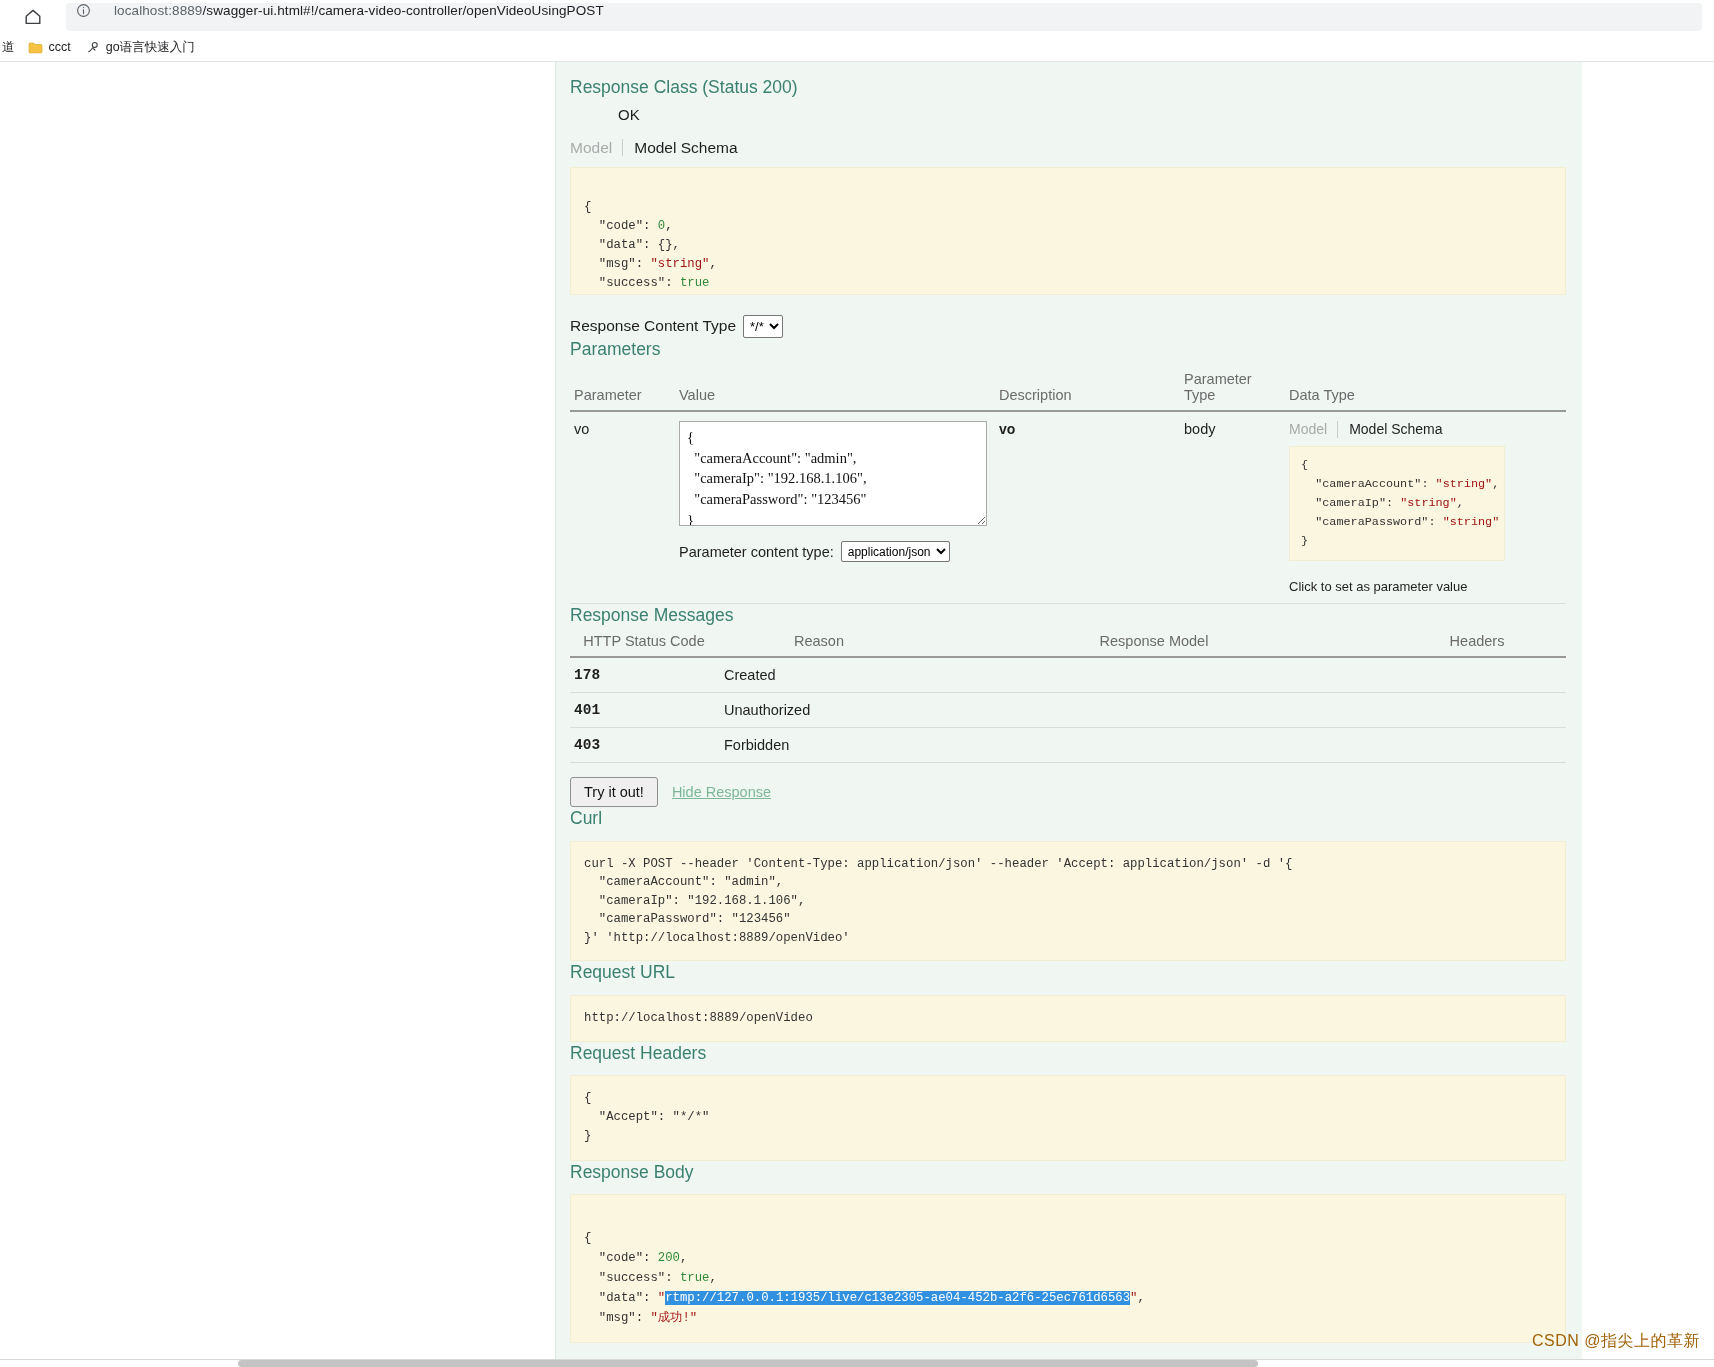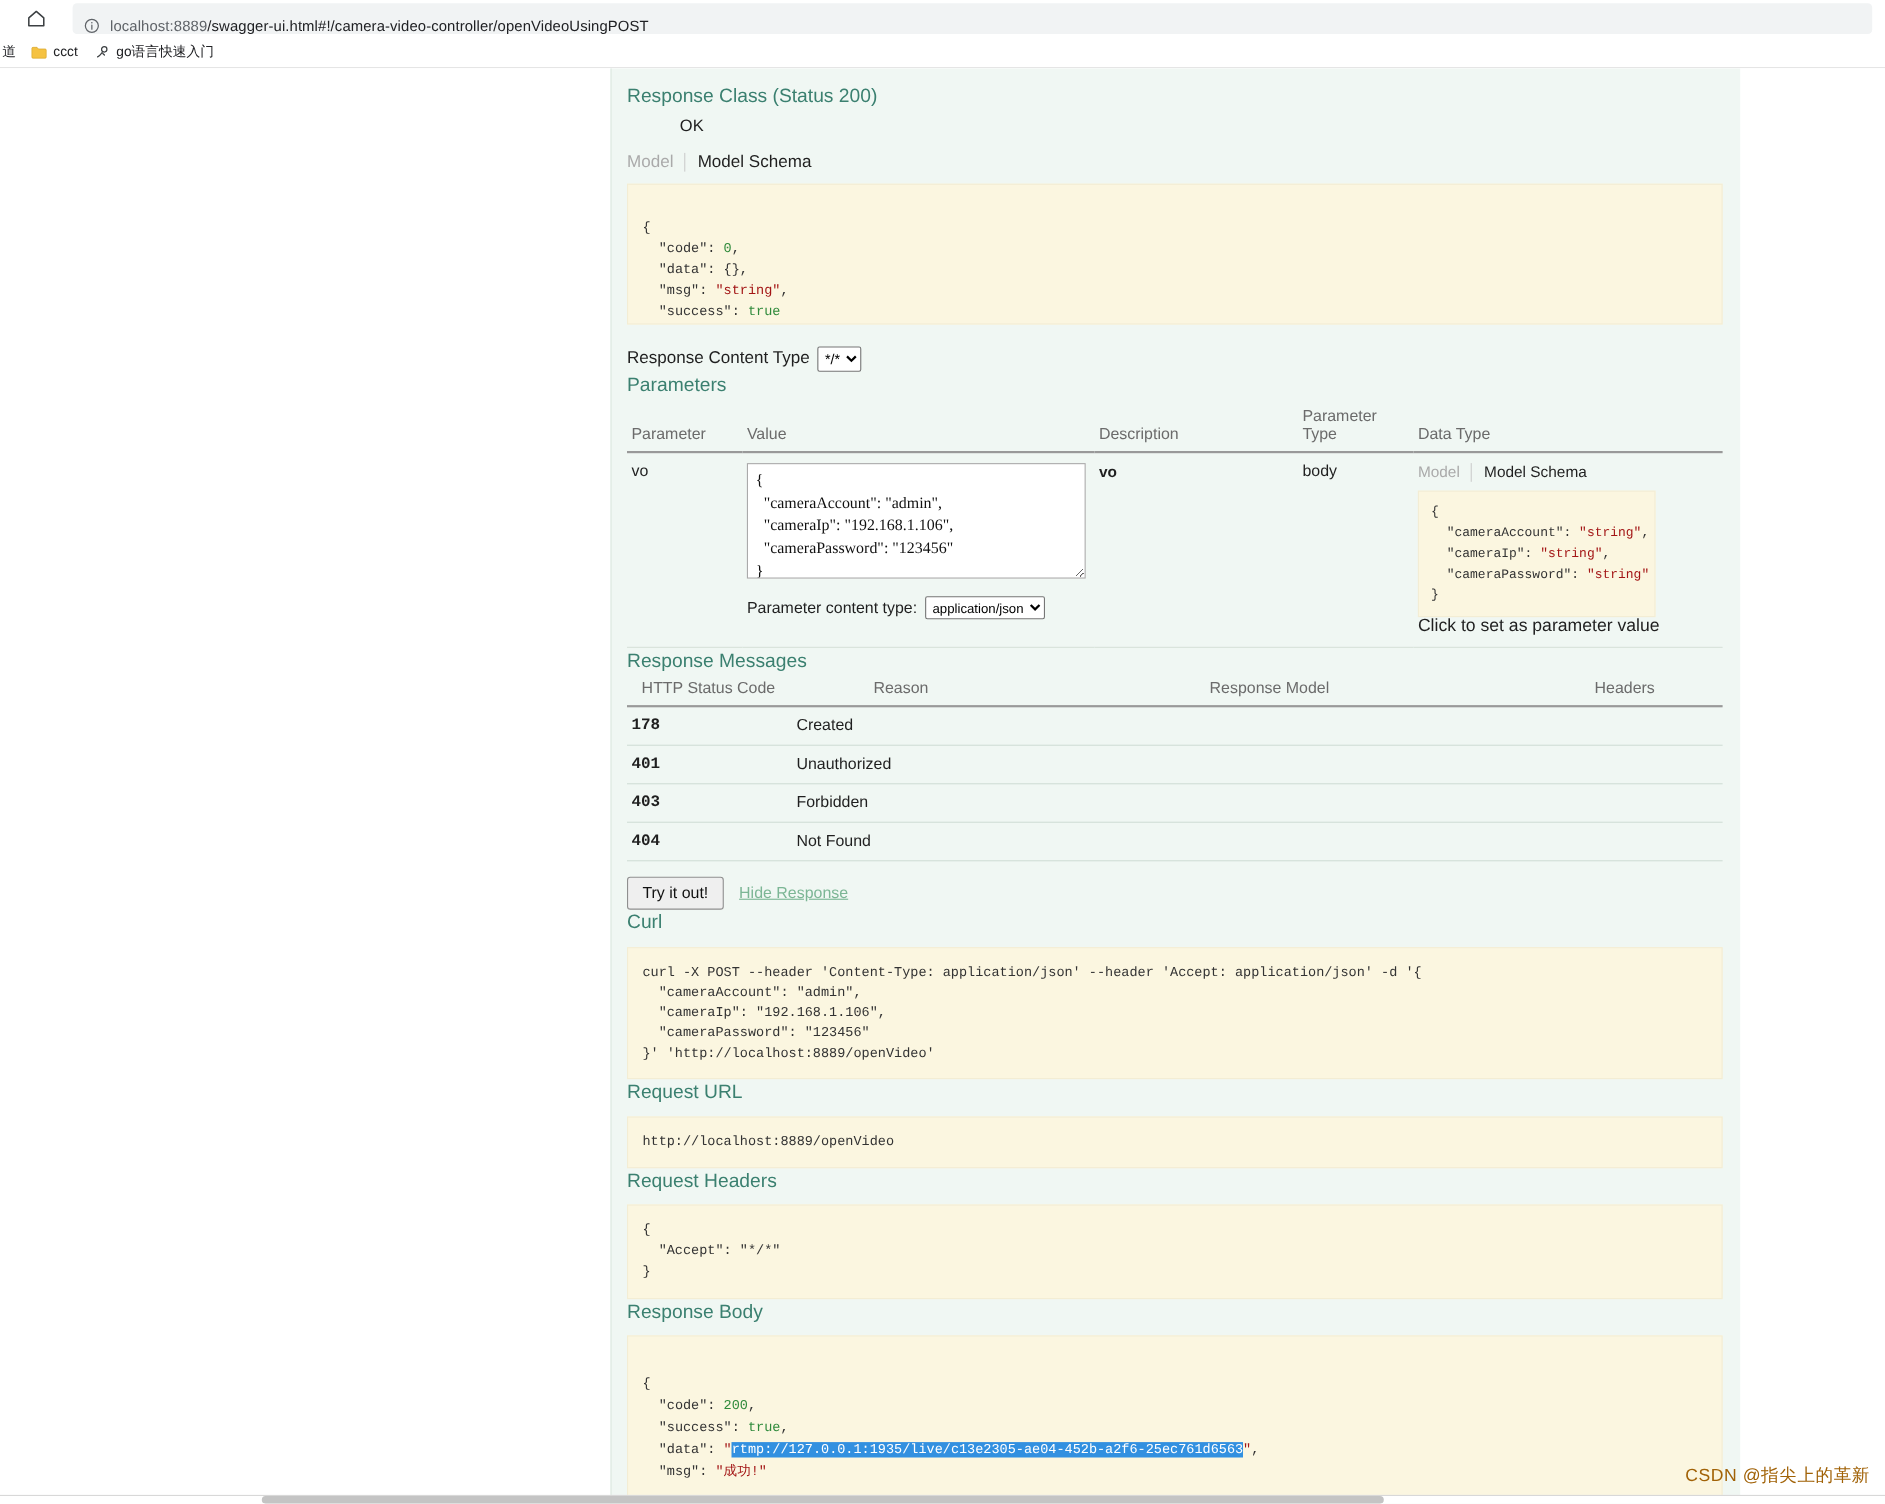--- a/index.html
+++ b/index.html
@@ -30,23 +30,23 @@
     flex: 0 0 auto;
     margin-left: 12px;
   }
   .home-btn svg { display: block; }
   .urlfield {
     flex: 1 1 auto;
     height: 28px;
     background: #f1f3f4;
     border-radius: 4px;
     display: flex;
-    align-items: flex-end;
+    align-items: flex-start;
     padding: 0 10px;
-    gap: 9px;
+    gap: 23px;
     margin-left: 10px;
     margin-right: 4px;
     max-width: 1660px;
   }
   .info-icon {
     width: 15px; height: 15px;
     flex: 0 0 auto;
     display: flex; align-items: center; justify-content: center;
   }
   .url-text {
@@ -238,23 +238,23 @@
 
   .dtype-cell .model-tabs { margin-top: 0px; font-size: 14px; }
   .dtype-cell .code-box {
     margin-top: 8px;
     font-size: 11.8px;
     padding: 9px 11px;
     line-height: 1.6;
     width: 216px;
   }
   .click-hint {
-    font-size: 16px;
-    color: #1f1f1f;
-    margin-top: 0;
+    font-size: 13px;
+    color: #1f1f1f;
+    margin-top: 18px;
   }
 
   .resp-msgs-title { margin-top: 22px; }
 
   table.respmsg { width: 100%; border-collapse: collapse; margin-top: 6px; }
   table.respmsg th {
     text-align: center;
     font-weight: 400;
     font-size: 14.5px;
     color: #6b6b6b;
@@ -490,26 +490,20 @@
           <td>Unauthorized</td>
           <td></td>
           <td></td>
         </tr>
         <tr>
           <td class="code-cell">403</td>
           <td>Forbidden</td>
           <td></td>
           <td></td>
         </tr>
-        <tr>
-          <td class="code-cell">404</td>
-          <td>Not Found</td>
-          <td></td>
-          <td></td>
-        </tr>
       </tbody>
     </table>
 
     <div class="tryout-row">
       <button class="try-btn">Try it out!</button>
       <a class="hide-response">Hide Response</a>
     </div>
 
     <h4 class="section-title curl-title">Curl</h4>
     <div class="code-box curl">curl -X POST --header 'Content-Type: application/json' --header 'Accept: application/json' -d '{

